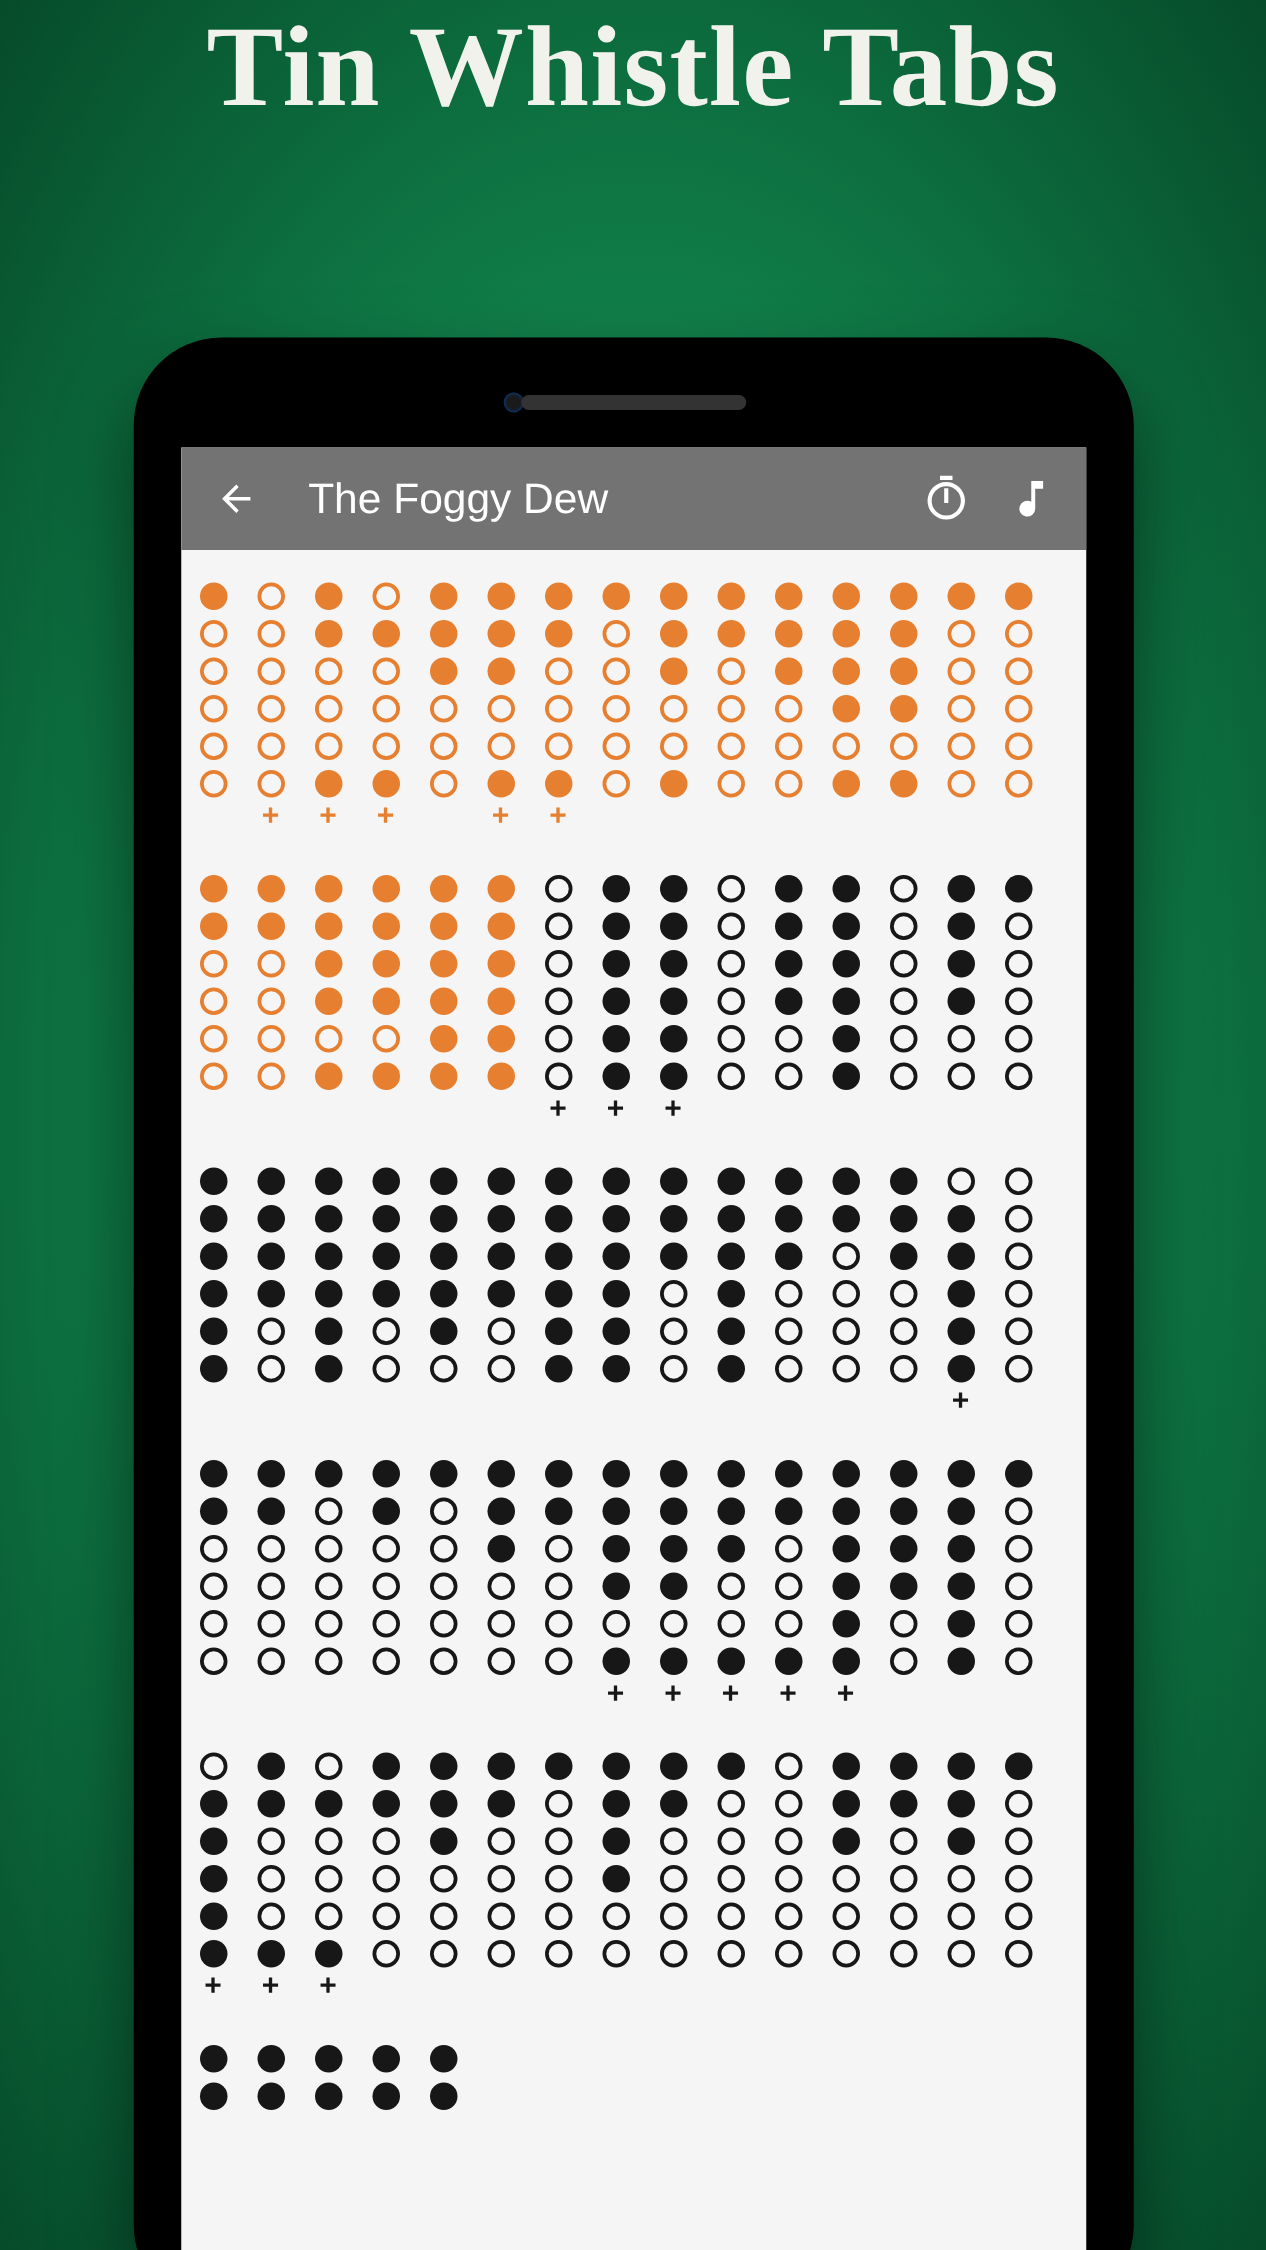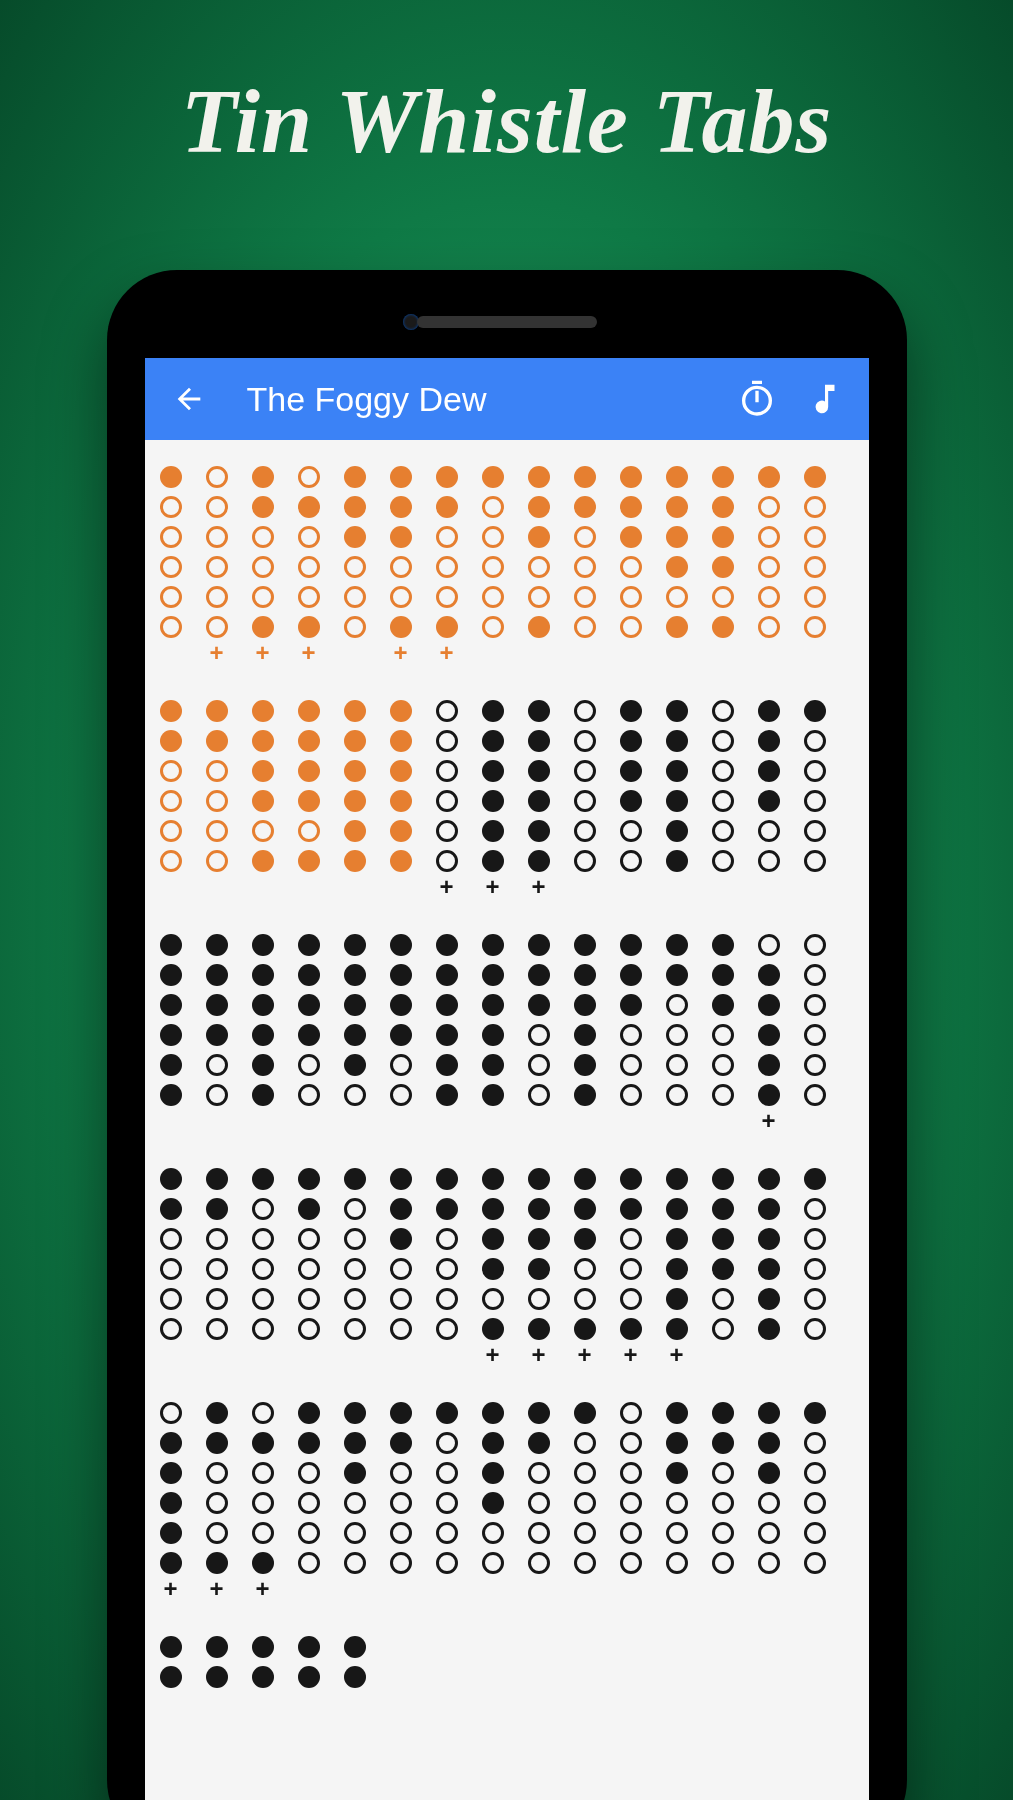--- a/index.html
+++ b/index.html
@@ -8,23 +8,21 @@
     background: radial-gradient(ellipse at center, #2ba86c 0%, #0f7a46 55%, #064b2a 100%);
     font-family: Arial, Helvetica, sans-serif;
     position: relative;
   }
   .headline {
     text-align: center;
     color: #f2f2ec;
     font-size: 92px;
     font-weight: 600;
     letter-spacing: 1px;
-    margin-top: 68px;
     font-family: "Times New Roman", serif;
-    font-style: italic;
   }
   
   .phone {
     position: absolute;
     top: 270px;
     left: 50%;
     transform: translateX(-50%);
     width: 800px;
     height: 1580px;
     background: #000;
@@ -50,21 +48,21 @@
   }
   .screen {
     position: absolute;
     top: 72px; left: 22px; right: 22px; bottom: 0;
     background: #f5f5f5;
     overflow: hidden;
   }
   
   .appbar {
     height: 82px;
-    background: #3b82f6;
+    background: #737373;
     display: flex;
     align-items: center;
     padding: 0 20px;
     gap: 20px;
   }
   .appbar .back svg, .appbar .ico svg { fill: #fff; }
   .appbar-title {
     flex: 1;
     color: #fff;
     font-size: 34px;

